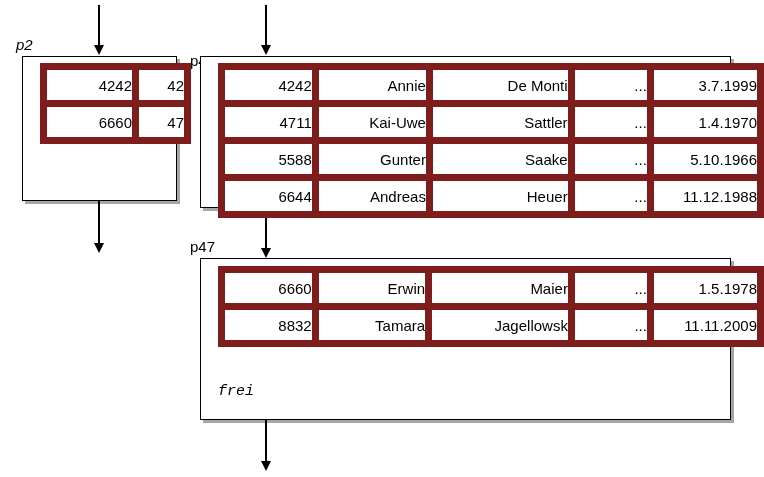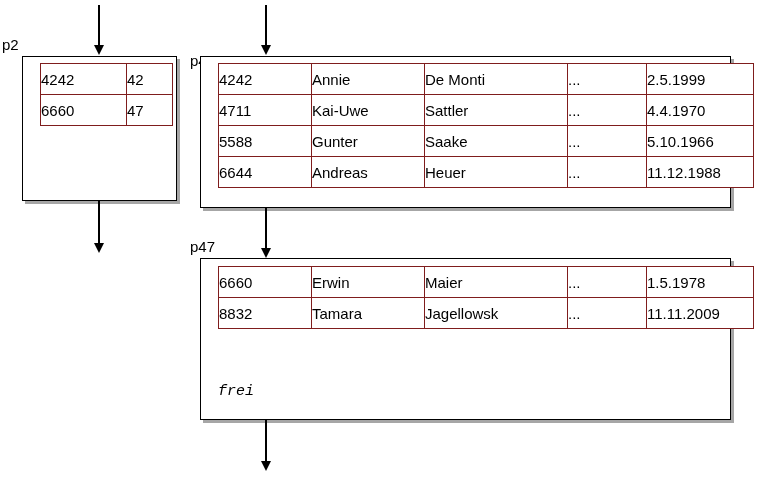--- a/index.html
+++ b/index.html
@@ -36,24 +36,24 @@
     box-sizing: border-box;
   }
 
   table.grid {
     position: absolute;
     border-collapse: collapse;
     background: #ffffff;
     table-layout: fixed;
   }
   table.grid td {
-    border: 1px solid #7f1d1d;
+    border: 7px solid #7f1d1d;
     font-size: 15px;
     font-family: "Liberation Sans", sans-serif;
-    text-align: left;
+    text-align: right;
     vertical-align: middle;
     padding: 0;
     height: 30px;
     white-space: nowrap;
   }
 
   
   .idx-key { width: 85px; }
   .idx-ptr { width: 45px; margin-top: 16px; }
 
@@ -97,21 +97,21 @@
 
     <line x1="266" y1="5" x2="266" y2="50" stroke="#000000" stroke-width="2" marker-end="url(#ah)"></line>
 
     <line x1="99" y1="200" x2="99" y2="248" stroke="#000000" stroke-width="2" marker-end="url(#ah)"></line>
 
     <line x1="266" y1="208" x2="266" y2="253" stroke="#000000" stroke-width="2" marker-end="url(#ah)"></line>
 
     <line x1="266" y1="420" x2="266" y2="466" stroke="#000000" stroke-width="2" marker-end="url(#ah)"></line>
   </svg>
 
-  <div class="label" style="left:2px; top:36px;">p2</div>
+  <div class="label" style="left:16px; top:36px;font-style:italic;">p2</div>
 
   <div class="node-box" style="left:22px; top:56px; width:155px; height:145px;"></div>
 
   <table class="grid" style="left:40px; top:63px;">
     <tbody>
       <tr>
         <td class="idx-key">4242</td>
         <td class="idx-ptr">42</td>
       </tr>
       <tr>
@@ -125,28 +125,28 @@
 
   <div class="node-box" style="left:200px; top:56px; width:531px; height:152px;"></div>
 
   <table class="grid" style="left:218px; top:63px;">
     <tbody>
       <tr>
         <td class="c-id">4242</td>
         <td class="c-first">Annie</td>
         <td class="c-last">De Monti</td>
         <td class="c-dots">...</td>
-        <td class="c-date">2.5.1999</td>
+        <td class="c-date">3.7.1999</td>
       </tr>
       <tr>
         <td class="c-id">4711</td>
         <td class="c-first">Kai-Uwe</td>
         <td class="c-last">Sattler</td>
         <td class="c-dots">...</td>
-        <td class="c-date">4.4.1970</td>
+        <td class="c-date">1.4.1970</td>
       </tr>
       <tr>
         <td class="c-id">5588</td>
         <td class="c-first">Gunter</td>
         <td class="c-last">Saake</td>
         <td class="c-dots">...</td>
         <td class="c-date">5.10.1966</td>
       </tr>
       <tr>
         <td class="c-id">6644</td>

